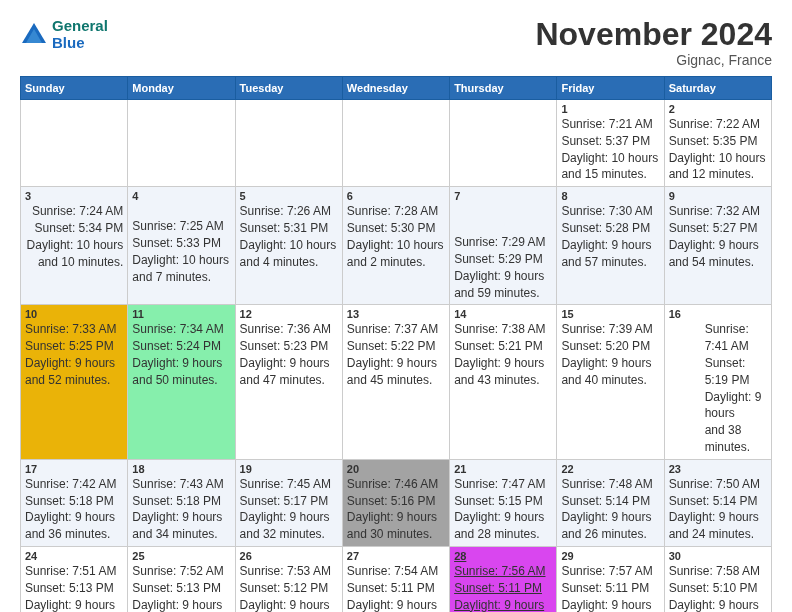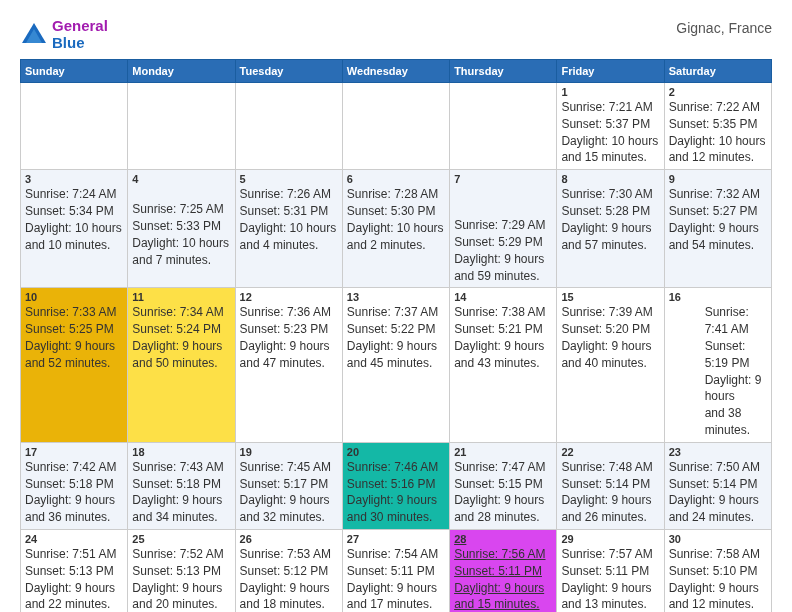--- a/index.html
+++ b/index.html
@@ -27,21 +27,21 @@
       gap: 4px;
     }
     .logo-text {
       display: flex;
       flex-direction: column;
       line-height: 1.1;
     }
     .logo-general {
       font-size: 15px;
       font-weight: bold;
-      color: #a21caf;
+      color: #0f766e;
     }
     .logo-blue {
       font-size: 15px;
       font-weight: bold;
       color: #1a6abf;
     }
     .logo-icon {
       width: 28px;
       height: 28px;
     }
@@ -113,20 +113,21 @@
       <svg class="logo-icon" viewBox="0 0 28 28">
         <polygon points="14,2 26,22 2,22" fill="#1a6abf"></polygon>
         <polygon points="14,8 22,22 6,22" fill="#4a9de0" opacity="0.6"></polygon>
       </svg>
       <div class="logo-text">
         <span class="logo-general">General</span>
         <span class="logo-blue">Blue</span>
       </div>
     </div>
     <div class="title-area">
+      <div class="month-title">November 2024</div>
       <div class="location">Gignac, France</div>
     </div>
   </div>
 
   <table>
     <thead>
       <tr>
       <th>Sunday</th>
           <th>Monday</th>
           <th>Tuesday</th>
@@ -154,21 +155,21 @@
             <span class="day-number">2</span>
             <div class="day-info" style="white-space: pre-line;">Sunrise: 7:22 AM
 Sunset: 5:35 PM
 Daylight: 10 hours
 and 12 minutes.</div>
           </td>
         </tr>
         <tr>
           <td style="background: rgb(240, 244, 250);">
             <span class="day-number">3</span>
-            <div class="day-info" style="white-space: pre-line;">Sunrise: 7:24 AM
+            <div class="day-info" style="white-space: pre-line; text-align: right;">Sunrise: 7:24 AM
 Sunset: 5:34 PM
 Daylight: 10 hours
 and 10 minutes.</div>
           </td>
           <td style="background: rgb(240, 244, 250);">
             <span class="day-number">4</span>
             <div class="day-info" style="white-space: pre-line; margin-top: 16px;">Sunrise: 7:25 AM
 Sunset: 5:33 PM
 Daylight: 10 hours
 and 7 minutes.</div>
@@ -210,21 +211,21 @@
           </td>
         </tr>
         <tr>
           <td style="background: #eab308;">
             <span class="day-number">10</span>
             <div class="day-info" style="white-space: pre-line;">Sunrise: 7:33 AM
 Sunset: 5:25 PM
 Daylight: 9 hours
 and 52 minutes.</div>
           </td>
-          <td style="background: #fde047;">
+          <td style="background: #86efac;">
             <span class="day-number">11</span>
             <div class="day-info" style="white-space: pre-line;">Sunrise: 7:34 AM
 Sunset: 5:24 PM
 Daylight: 9 hours
 and 50 minutes.</div>
           </td>
           <td style="background: rgb(255, 255, 255);">
             <span class="day-number">12</span>
             <div class="day-info" style="white-space: pre-line;">Sunrise: 7:36 AM
 Sunset: 5:23 PM
@@ -275,21 +276,21 @@
 Daylight: 9 hours
 and 34 minutes.</div>
           </td>
           <td style="background: rgb(240, 244, 250);">
             <span class="day-number">19</span>
             <div class="day-info" style="white-space: pre-line;">Sunrise: 7:45 AM
 Sunset: 5:17 PM
 Daylight: 9 hours
 and 32 minutes.</div>
           </td>
-          <td style="background: #14b8a6;">
+          <td style="background: #a3a3a3;">
             <span class="day-number">20</span>
             <div class="day-info" style="white-space: pre-line;">Sunrise: 7:46 AM
 Sunset: 5:16 PM
 Daylight: 9 hours
 and 30 minutes.</div>
           </td>
           <td style="background: rgb(240, 244, 250);">
             <span class="day-number">21</span>
             <div class="day-info" style="white-space: pre-line;">Sunrise: 7:47 AM
 Sunset: 5:15 PM

